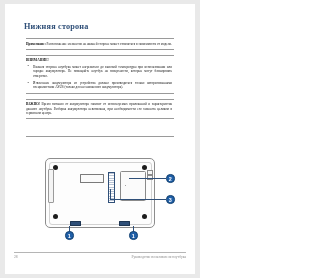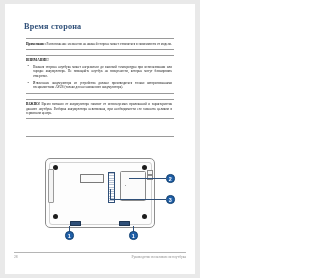--- a/index.html
+++ b/index.html
@@ -294,21 +294,21 @@
 
 <div class="page">
 
   <div class="edge-top"></div>
   <div class="edge-bottom"></div>
   <div class="edge-left"></div>
   <div class="edge-right"></div>
 
   <div class="content">
 
-    <h1 class="title">Время сторона</h1>
+    <h1 class="title">Нижняя сторона</h1>
 
     <div class="box">
       <p><span class="lead">Примечание:</span><span> Расположение элементов на нижней стороне может отличаться в зависимости от модели.</span></p>
     </div>
 
     <div class="box gap">
       <div class="hdr">ВНИМАНИЕ!</div>
       <ul class="bullets">
         <li>Нижняя сторона ноутбука может нагреваться до высокой температуры при использовании или зарядке аккумулятора. Не помещайте ноутбук на поверхности, которые могут блокировать отверстия.</li>
         <li>Извлечение аккумулятора из устройства должно производиться только авторизованными специалистами ASUS (только для неснимаемого аккумулятора).</li>

